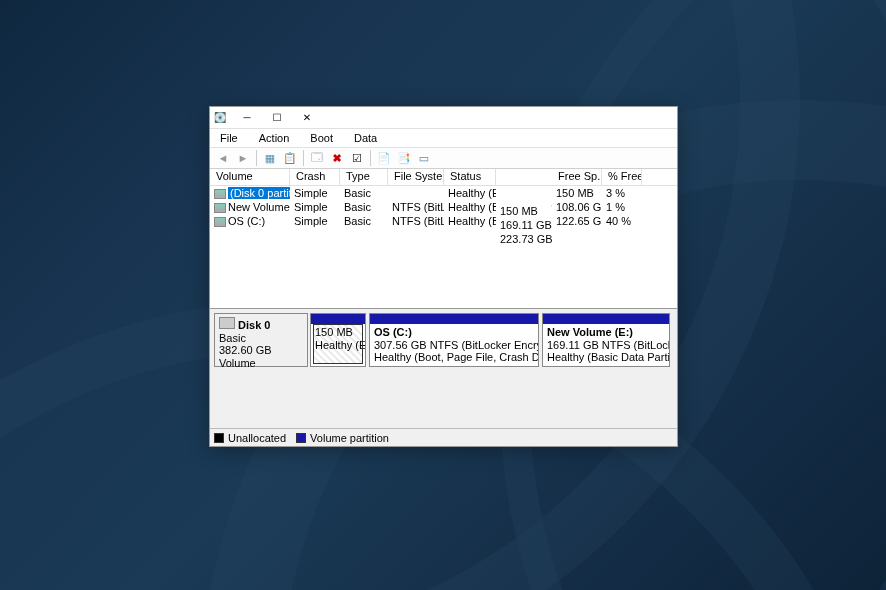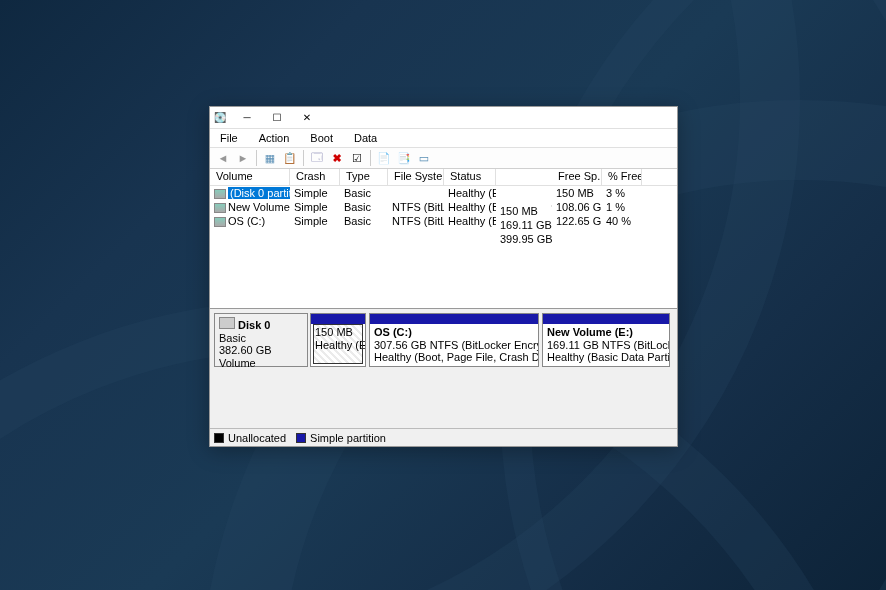--- a/index.html
+++ b/index.html
@@ -293,21 +293,21 @@
           <div class="vl-cell c-cap">169.11 GB</div>
           <div class="vl-cell c-fre">108.06 GB</div>
           <div class="vl-cell c-pct">1 %</div>
         </div>
         <div class="vl-row">
           <div class="vl-cell c-vol"><span class="vl-icon"></span><span>OS (C:)</span></div>
           <div class="vl-cell c-lay">Simple</div>
           <div class="vl-cell c-typ">Basic</div>
           <div class="vl-cell c-fs">NTFS (BitLo...</div>
           <div class="vl-cell c-sta">Healthy (B...</div>
-          <div class="vl-cell c-cap">399.95 GB</div>
+          <div class="vl-cell c-cap">223.73 GB</div>
           <div class="vl-cell c-fre">122.65 GB</div>
           <div class="vl-cell c-pct">40 %</div>
         </div>
       </div>
   </div>
 
   <div class="graphical-pane">
     <div class="disk-row">
       <div class="disk-label">
         <span class="disk-icon"></span>
@@ -331,16 +331,16 @@
           </div>
         </div>
     </div>
     <div style="flex:1"></div>
   </div>
 
   <div class="legend">
     <span class="legend-swatch" style="background:#000"></span>
     <span>Unallocated</span>
     <span class="legend-swatch" style="background:#1818a8;margin-left:6px"></span>
-    <span>Simple partition</span>
+    <span>Volume partition</span>
   </div>
 
 </div>
 
 </body></html>

